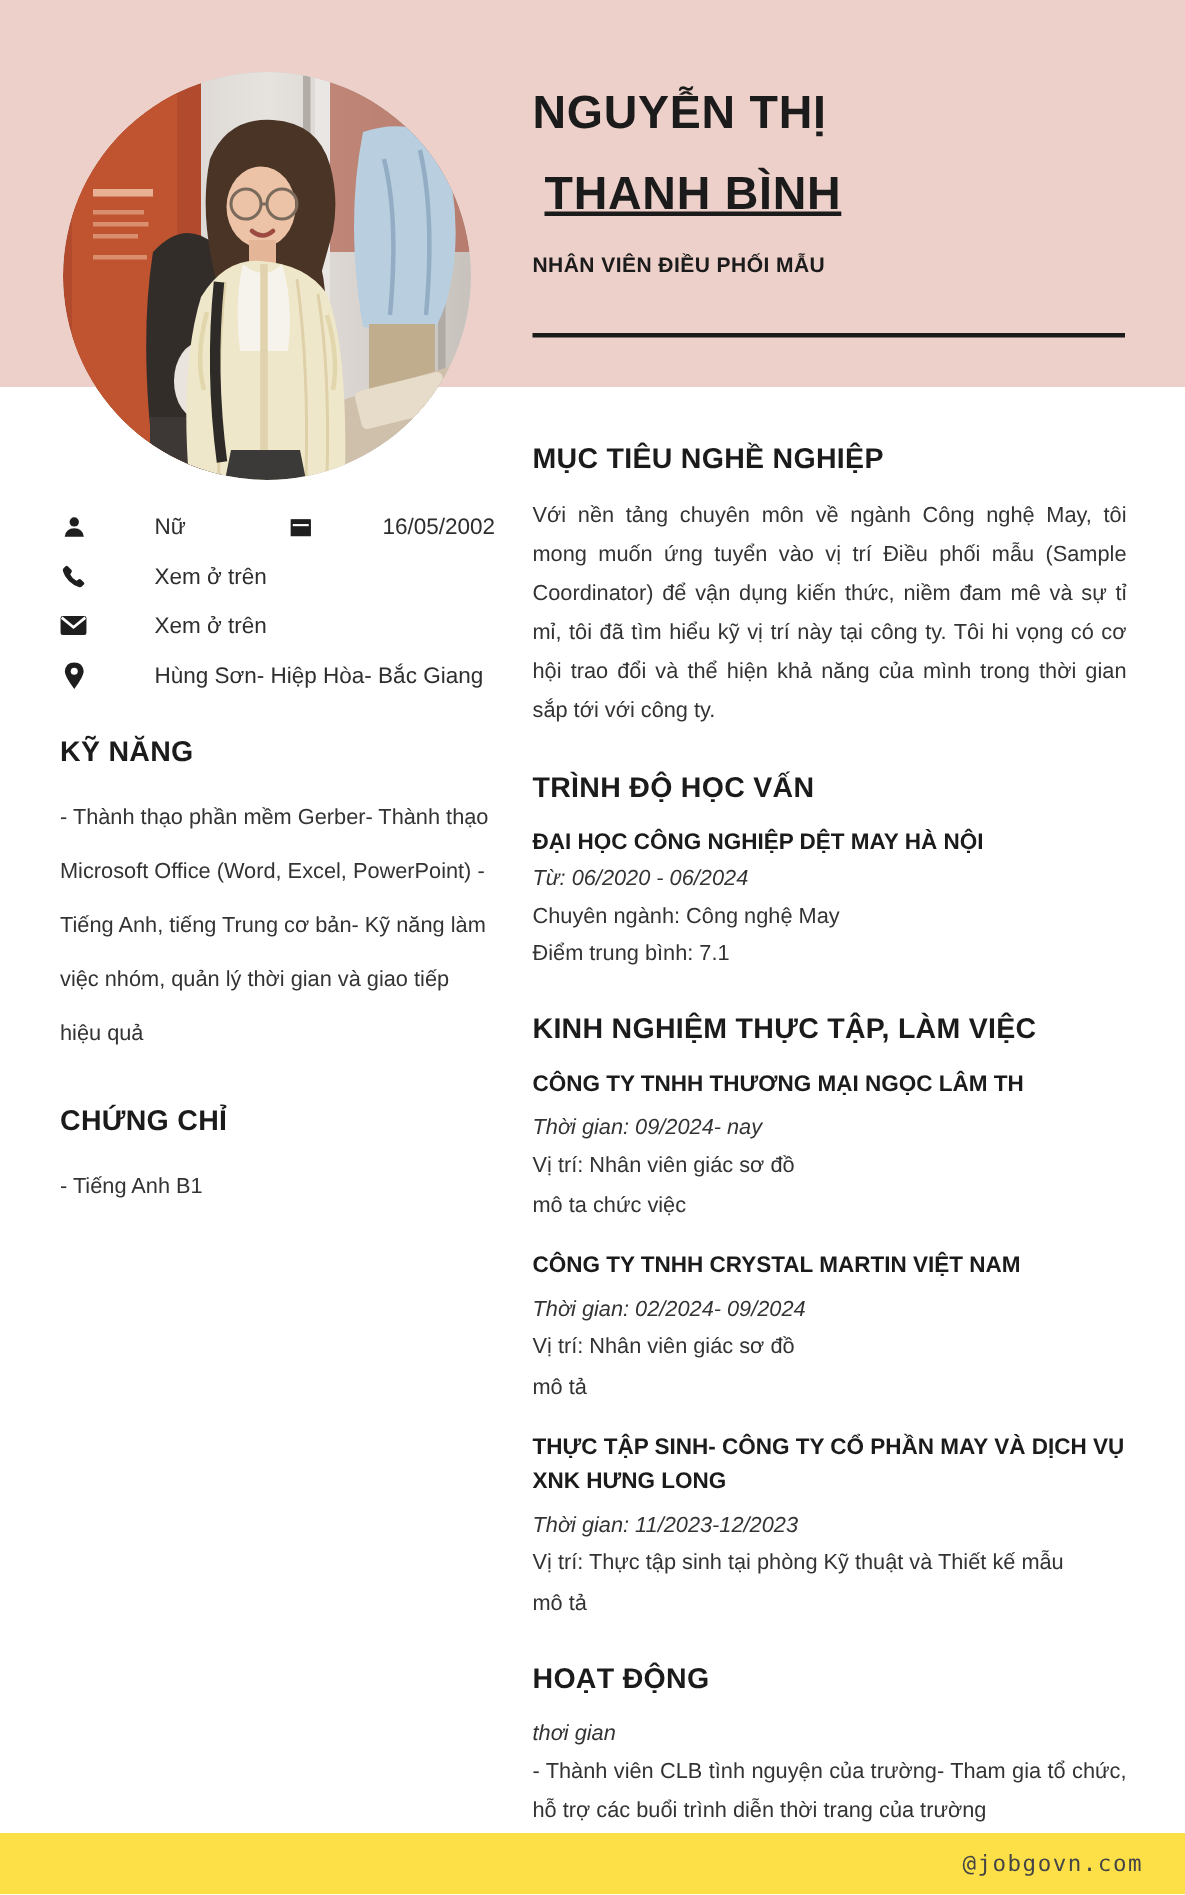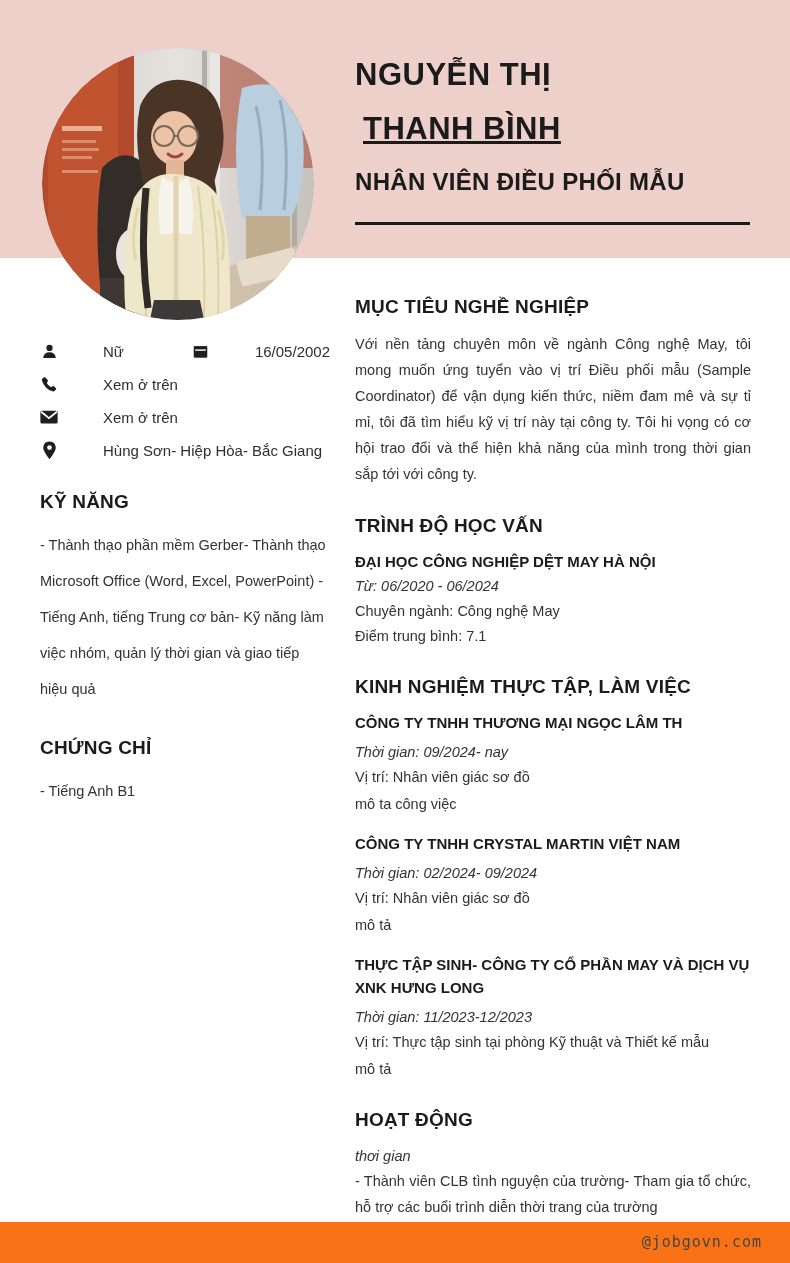--- a/index.html
+++ b/index.html
@@ -11,21 +11,21 @@
   
   .header-band { position:absolute; top:0; left:0; width:790px; height:258px; background:#edd0ca; }
 
   .photo-wrap { position:absolute; left:42px; top:48px; width:272px; height:272px;
                 border-radius:50%; overflow:hidden; background:#d8d2cd; }
   .photo-wrap svg { display:block; }
 
   .header-text { position:absolute; left:355px; top:48px; width:396px; }
   .name-line { font-size:31px; font-weight:700; color:#1b1b1b; line-height:54px; letter-spacing:0.5px; }
   .name-line.second { padding-left:8px;text-decoration:underline; }
-  .job-title { margin-top:12px; font-size:24px; font-weight:700; color:#1b1b1b; letter-spacing:0.3px; }
+  .job-title { margin-top:12px; font-size:14px; font-weight:700; color:#1b1b1b; letter-spacing:0.3px; }
   .title-rule { position:absolute; left:355px; top:222px; width:395px; height:3px; background:#1a1a1a; }
 
   
   .left-col { position:absolute; left:40px; top:340px; width:290px; }
   .info-row { display:flex; align-items:center; height:22px; margin-bottom:11px; font-size:15px; color:#2e2e2e;gap:32px; }
   .info-icon { width:18px; height:18px; flex:0 0 18px; margin-right:13px; display:flex; align-items:center; justify-content:center; }
   .info-icon svg { display:block; }
   .info-label { color:#2e2e2e; }
   .info-label.gender { width:81px; }
   .sec-h { font-size:19px; font-weight:700; color:#1b1b1b; letter-spacing:0.2px; }
@@ -39,21 +39,21 @@
   .gap-lg { margin-top:28px; }
   .gap-md { margin-top:16px; }
   .edu-school, .xp-company { font-size:15px; font-weight:700; color:#1b1b1b; line-height:23px; margin-bottom:6px; }
   .line-it { font-style:italic; font-size:14.5px; color:#333333; line-height:24px; }
   .line-n { font-size:14.5px; color:#333333; line-height:24px; }
   .edu-block div, .xp-item .row { margin-bottom:1px; }
   .xp-item { margin-bottom:16px; }
   .xp-item .desc { margin-top:3px; }
 
   
-  .footer-band { position:absolute; left:0; top:1222px; width:790px; height:41px; background:#f97316; }
+  .footer-band { position:absolute; left:0; top:1222px; width:790px; height:41px; background:#fde047; }
   .footer-text { height:41px; line-height:41px; text-align:right; padding-right:28px;
                  font-family:"DejaVu Sans Mono","Liberation Mono",monospace;
                  font-size:15px; color:#454545; letter-spacing:1px; }
 </style>
 </head>
 <body>
 
 <div class="page">
 
   <div class="header-band"></div>
@@ -209,21 +209,21 @@
       <div class="line-n">Chuyên ngành: Công nghệ May</div>
       <div class="line-n">Điểm trung bình: 7.1</div>
     </div>
 
     <div class="sec-h gap-lg">KINH NGHIỆM THỰC TẬP, LÀM VIỆC</div>
 
     <div class="xp-item">
       <div class="xp-company">CÔNG TY TNHH THƯƠNG MẠI NGỌC LÂM TH</div>
       <div class="line-it row">Thời gian: 09/2024- nay</div>
       <div class="line-n row">Vị trí: Nhân viên giác sơ đồ</div>
-      <div class="line-n desc">mô ta công việc</div>
+      <div class="line-n desc">mô ta chức việc</div>
     </div>
 
     <div class="xp-item">
       <div class="xp-company">CÔNG TY TNHH CRYSTAL MARTIN VIỆT NAM</div>
       <div class="line-it row">Thời gian: 02/2024- 09/2024</div>
       <div class="line-n row">Vị trí: Nhân viên giác sơ đồ</div>
       <div class="line-n desc">mô tả</div>
     </div>
 
     <div class="xp-item">

